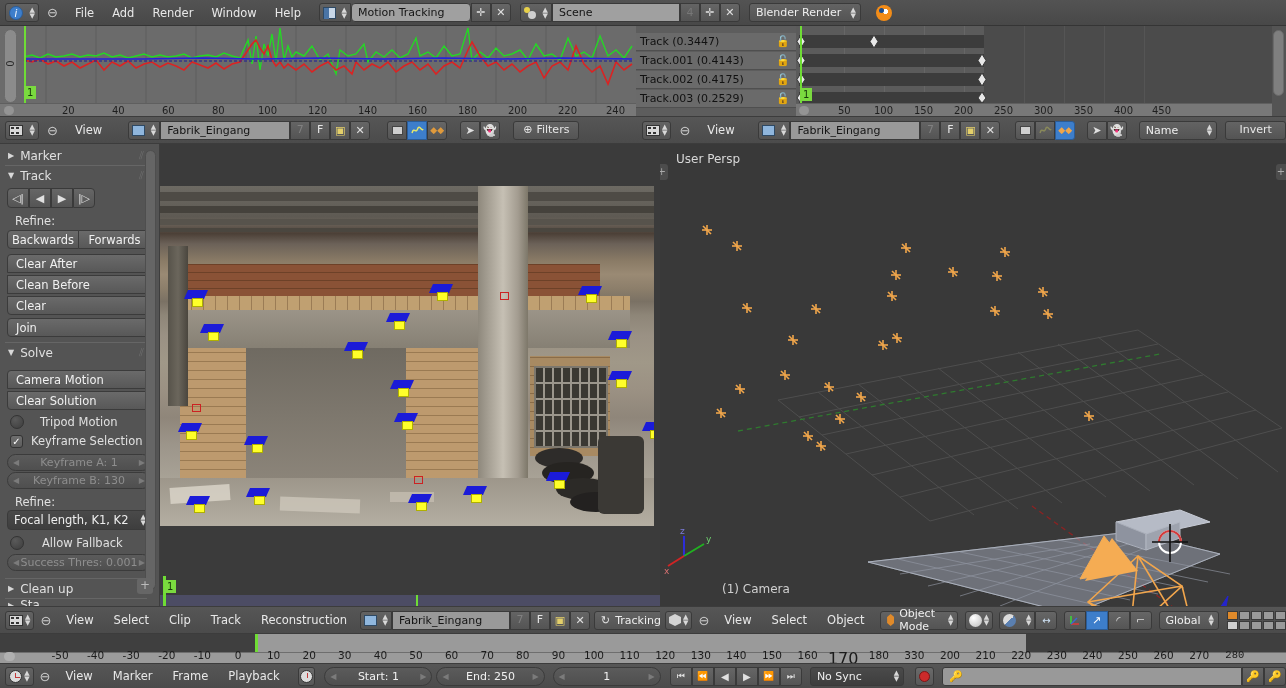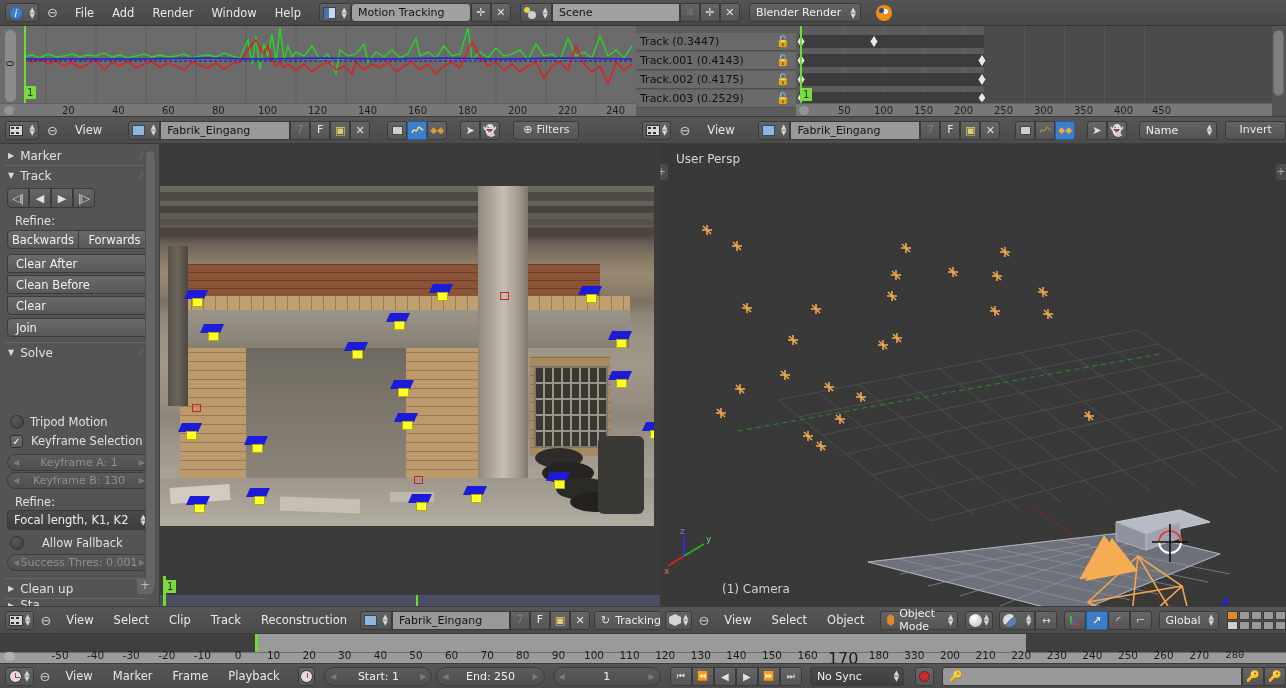--- a/index.html
+++ b/index.html
@@ -376,22 +376,26 @@
   <div class="pbtn" style="position:absolute;left:7px;top:174px;width:144px;border-radius:4px;">Join</div>
 
   <div style="position:absolute;left:5px;top:198px;width:142px;height:1px;background:#666;"></div>
 
   <div style="position:absolute;left:0;top:200px;width:150px;height:17px;display:flex;align-items:center;">
     <span class="panel-tri" style="padding-left:8px;">▼</span>
     <span class="lbl" style="padding-left:6px;font-size:12px;">Solve</span>
     <span style="margin-left:auto;padding-right:6px;color:#6d6d6d;font-size:11px;">⫽</span>
   </div>
 
-
-  <div style="position:absolute;left:10px;top:271px;display:flex;align-items:flex-end;gap:6px;">
+  <div style="position:absolute;left:7px;top:226px;width:144px;">
+    <div class="pbtn" style="border-radius:4px 4px 0 0;">Camera Motion</div>
+    <div class="pbtn" style="border-radius:0 0 4px 4px;">Clear Solution</div>
+  </div>
+
+  <div style="position:absolute;left:10px;top:271px;display:flex;align-items:flex-end;gap:16px;">
     <span class="radio"></span>
     <span class="lbl">Tripod Motion</span>
   </div>
   <div style="position:absolute;left:10px;top:290px;display:flex;align-items:center;gap:8px;">
     <span class="chk on">✓</span>
     <span class="lbl">Keyframe Selection</span>
   </div>
 
   <div class="numfield" style="position:absolute;left:7px;top:310px;width:144px;">
     <span class="l">◀</span>

